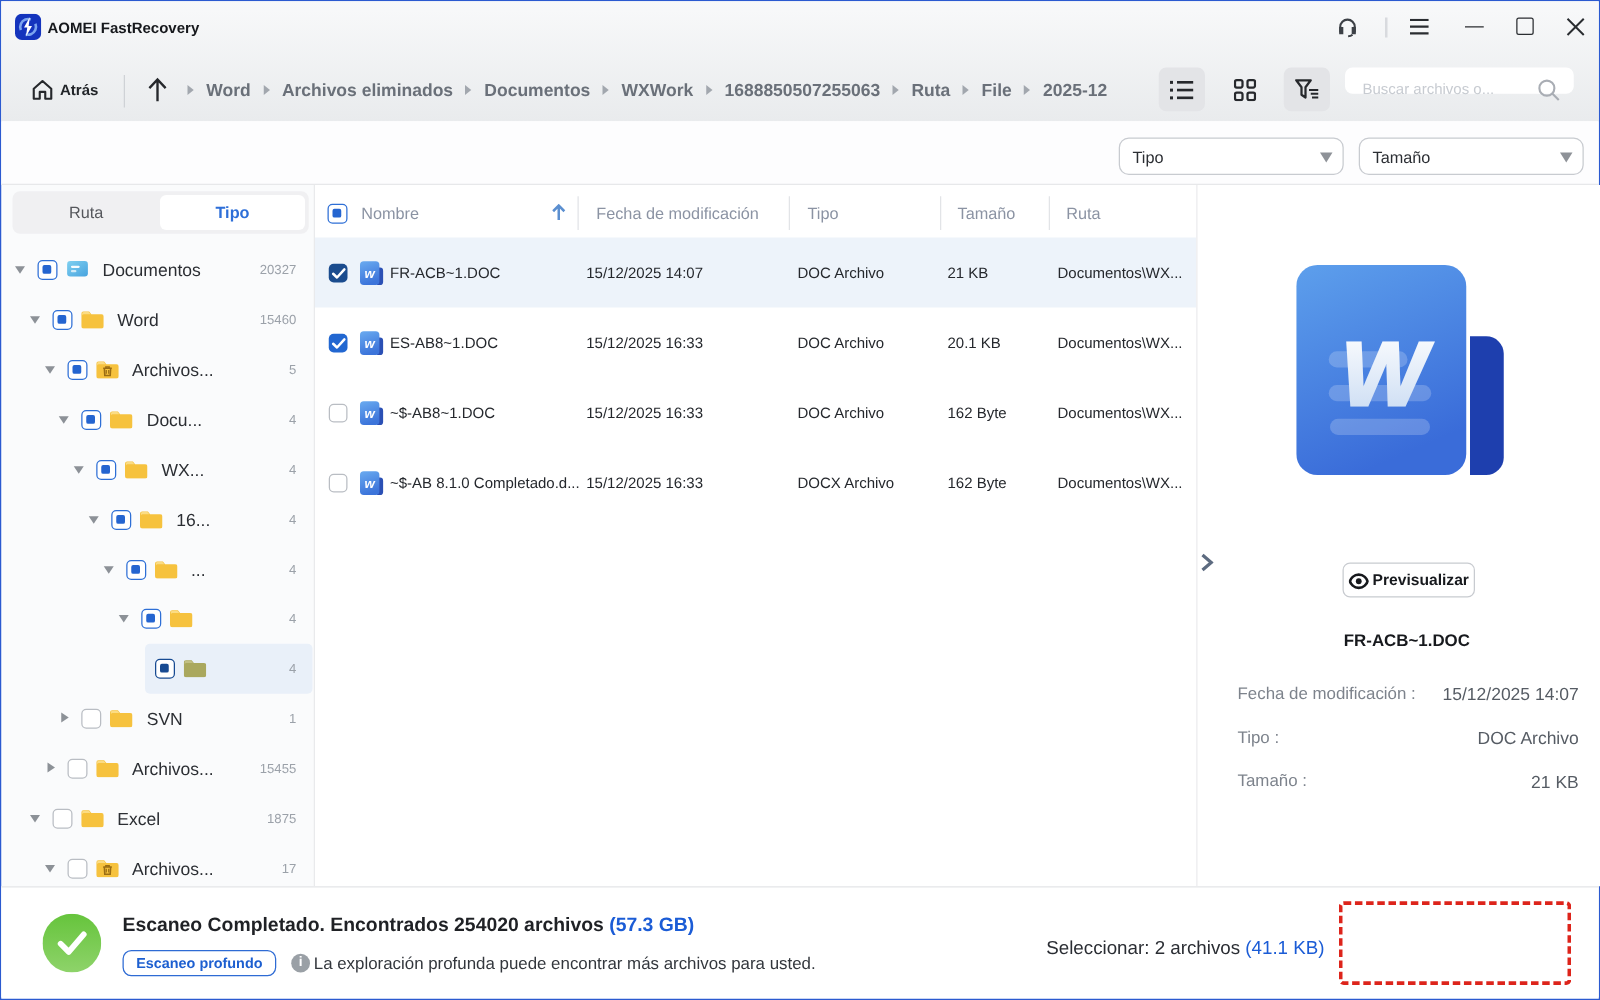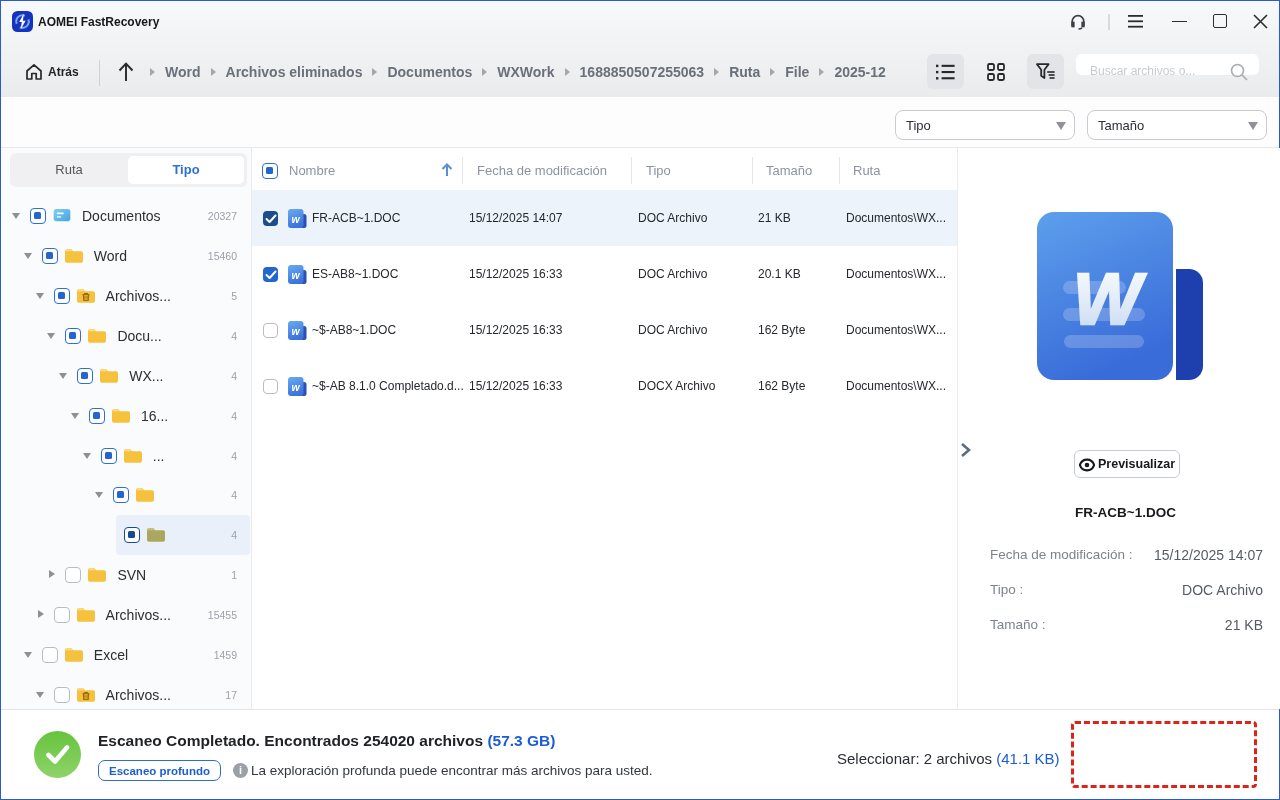--- a/index.html
+++ b/index.html
@@ -317,21 +317,21 @@
           <span class="tcount">15455</span>
         </div>
         <div class="trow" style="top:487px">
           <div class="tri-d" style="left:21.8px"></div>
           <div class="cb unc" style="left:39.8px"></div>
           <span class="ticon" style="left:62.8px"><svg width="18" height="15" viewBox="0 0 20 16">
               <path d="M0 3 A2 2 0 0 1 2 1 L7 1 L9 3.4 L18 3.4 A2 2 0 0 1 20 5.4 L20 14 A2 2 0 0 1 18 16 L2 16 A2 2 0 0 1 0 14 Z" fill="#f6c23e"></path>
               <path d="M0.8 2.6 A1.6 1.6 0 0 1 2.4 1.4 L6.6 1.4 L8.4 3.4 L2 3.4 A1.6 1.6 0 0 0 0.8 4.6 Z" fill="#fbdc83"></path>
             </svg></span>
           <span class="tlabel" style="left:91.8px">Excel</span>
-          <span class="tcount">1459</span>
+          <span class="tcount">1875</span>
         </div>
         <div class="trow" style="top:527px">
           <div class="tri-d" style="left:33.6px"></div>
           <div class="cb unc" style="left:51.6px"></div>
           <span class="ticon" style="left:74.6px"><svg width="18" height="15" viewBox="0 0 20 16">
               <path d="M0 3 A2 2 0 0 1 2 1 L7 1 L9 3.4 L18 3.4 A2 2 0 0 1 20 5.4 L20 14 A2 2 0 0 1 18 16 L2 16 A2 2 0 0 1 0 14 Z" fill="#f6c23e"></path>
               <path d="M0.8 2.6 A1.6 1.6 0 0 1 2.4 1.4 L6.6 1.4 L8.4 3.4 L2 3.4 A1.6 1.6 0 0 0 0.8 4.6 Z" fill="#fbdc83"></path>
               <g stroke="#9a6d14" stroke-width="1.4" fill="none">
                 <path d="M6.2 7 L13.8 7"></path>
                 <path d="M8.6 7 L8.6 5.9 L11.4 5.9 L11.4 7"></path>

